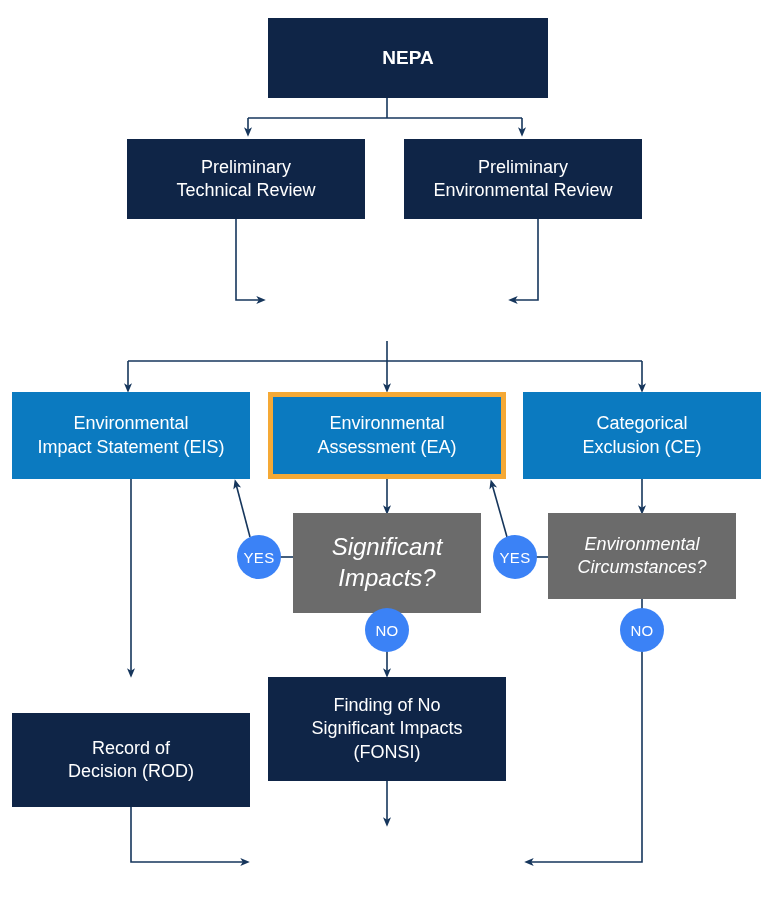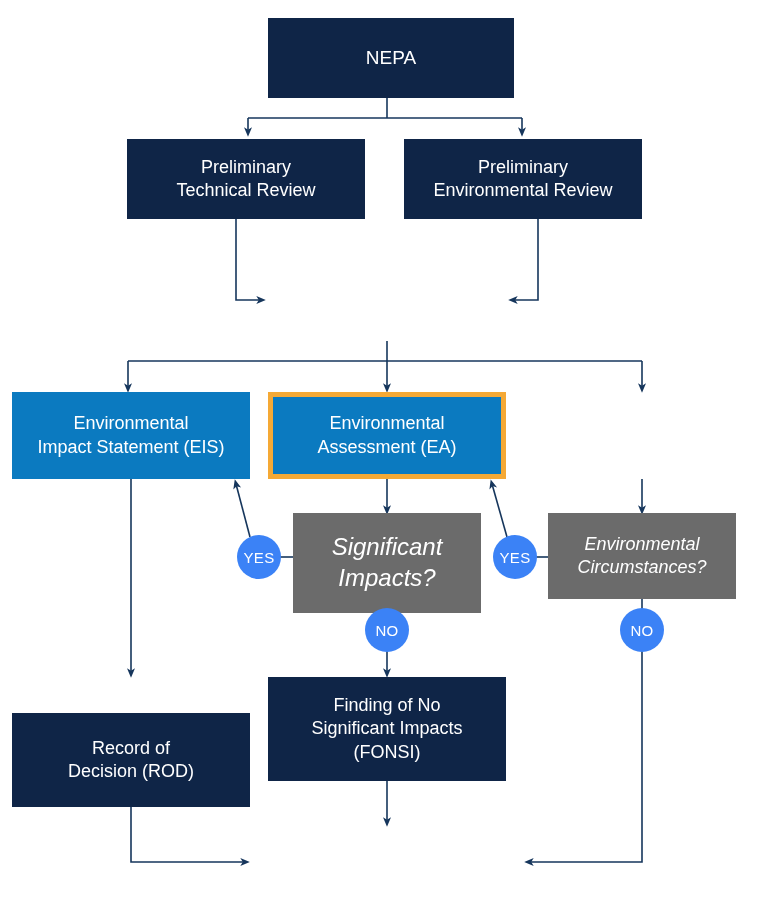--- a/index.html
+++ b/index.html
@@ -101,35 +101,37 @@
       <path d="M642,648 L642,862 L529,862" marker-end="url(#arrow)"></path>
 
       <path d="M131,479 L131,673" marker-end="url(#arrow)"></path>
 
       <path d="M131,771 L131,862 L245,862" marker-end="url(#arrow)"></path>
 
       <path d="M387,781 L387,822" marker-end="url(#arrow)"></path>
     </g>
   </svg>
 
-  <div class="node navy" style="left:268px; top:18px; width:246px; height:80px; font-size:19px;">NEPA</div>
+  <div class="node navy" style="left:268px; top:18px; width:280px; height:80px; font-size:19px;font-weight:bold;">NEPA</div>
 
   <div class="node navy" style="left:127px; top:139px; width:238px; height:80px; font-size:18px;">Preliminary
 Technical Review</div>
 
   <div class="node navy" style="left:404px; top:139px; width:238px; height:80px; font-size:18px;">Preliminary
 Environmental Review</div>
 
 
   <div class="node blue" style="left:12px; top:392px; width:238px; height:87px; font-size:18px;">Environmental
 Impact Statement (EIS)</div>
 
   <div class="node blue ea-highlight" style="left:268px; top:392px; width:238px; height:87px; font-size:18px;">Environmental
 Assessment (EA)</div>
 
+  <div class="node blue" style="left:523px; top:392px; width:238px; height:87px; font-size:18px;">Categorical
+Exclusion (CE)</div>
 
   <div class="node gray italic" style="left:293px; top:513px; width:188px; height:100px; font-size:24px;">Significant
 Impacts?</div>
 
   <div class="node gray italic" style="left:548px; top:513px; width:188px; height:86px; font-size:18px;">Environmental
 Circumstances?</div>
 
   <div class="circle" style="left:237px; top:535px; width:44px; height:44px;">YES</div>
   <div class="circle" style="left:493px; top:535px; width:44px; height:44px;">YES</div>
 

